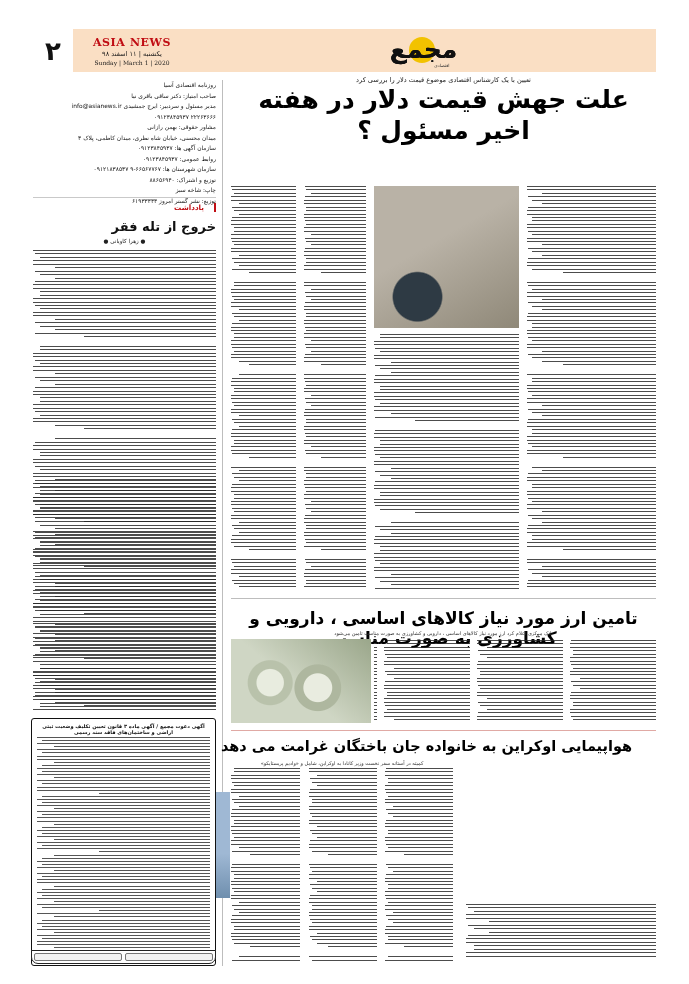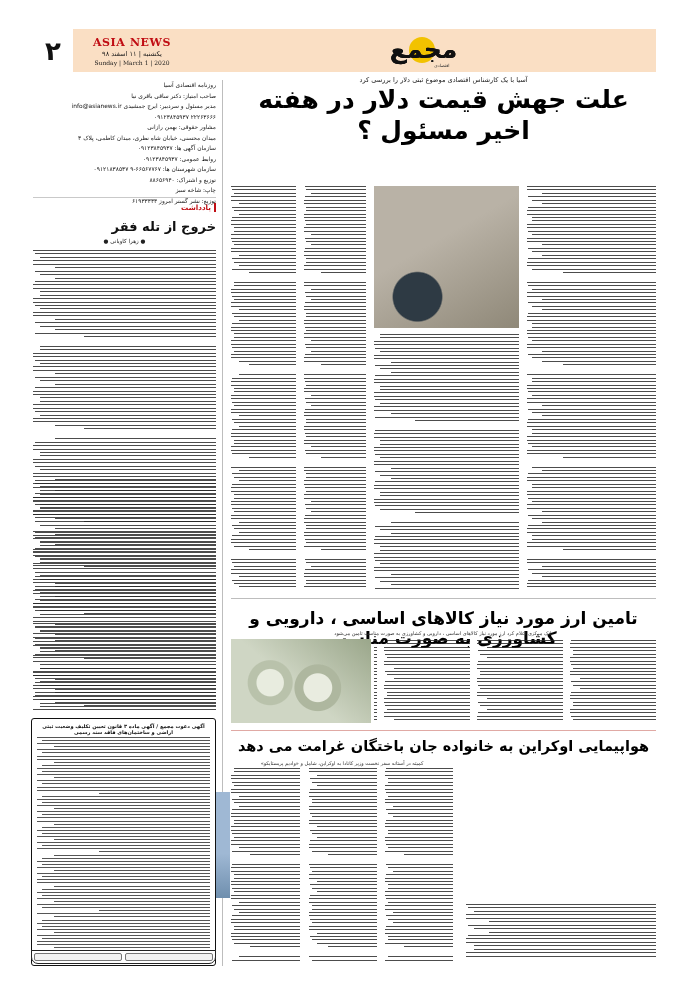--- a/index.html
+++ b/index.html
@@ -28,21 +28,21 @@
   .kicker{position:absolute;right:33px;top:76px;width:425px;text-align:center;font-size:6.6px;color:#222;}
   .lead-headline{position:absolute;right:33px;top:84px;width:425px;text-align:center;
      font-size:25px;font-weight:bold;color:#000;line-height:1.25;letter-spacing:-.5px;}
 
   
   .colophon{position:absolute;right:473px;top:80px;width:183px;text-align:left;direction:rtl;}
   .colophon div{font-size:5.9px;line-height:1.78;color:#141414;white-space:nowrap;text-align:right;}
   .col-rule{position:absolute;right:473px;top:197px;width:183px;border-top:1px solid #c9c9c9;}
 
   
-  .yadasht{position:absolute;right:473px;top:203px;width:183px;display:flex;align-items:center;gap:3px;
+  .yadasht{position:absolute;right:473px;top:203px;width:183px;display:flex;align-items:center;gap:10px;
      justify-content:flex-start;direction:rtl;}
   .yadasht .bar{width:2px;height:9px;background:#c00d13;}
   .yadasht .txt{color:#c00d13;font-size:7.2px;font-weight:bold;}
 
   .note-title{position:absolute;right:473px;top:219px;width:183px;text-align:right;
      font-size:13px;font-weight:bold;color:#111;}
   .note-author{position:absolute;right:473px;top:238px;width:183px;text-align:center;font-size:5.6px;color:#222;}
 
   
   .tcol{position:absolute;overflow:hidden;}
@@ -110,21 +110,21 @@
     </div>
     <div class="mh-band"></div>
     <div class="mh-right">
       <div class="mh-brand">ASIA NEWS</div>
       <div class="mh-date-fa">یکشنبه | ۱۱ اسفند ۹۸</div>
       <div class="mh-date-en">Sunday | March 1 | 2020</div>
     </div>
     <div class="mh-pageno">۲</div>
   </div>
 
-  <div class="kicker">آسیا با یک کارشناس اقتصادی موضوع ثبتی دلار را بررسی کرد</div>
+  <div class="kicker">تعیین با یک کارشناس اقتصادی موضوع قیمت دلار را بررسی کرد</div>
   <div class="lead-headline">علت جهش قیمت دلار در هفته اخیر مسئول ؟</div>
 
   <div class="colophon">
     <div>روزنامه اقتصادی آسیا</div>
     <div>صاحب امتیاز: دکتر ساقی باقری نیا</div>
     <div>مدیر مسئول و سردبیر: ایرج جمشیدی   info@asianews.ir</div>
     <div>۲۲۲۶۳۶۶۶          ۰۹۱۲۳۸۴۵۹۳۷</div>
     <div>مشاور حقوقی: بهمن رازانی</div>
     <div>میدان محسنی، خیابان شاه نظری، میدان کاظمی، پلاک ۳</div>
     <div>سازمان آگهی ها: ۰۹۱۲۳۸۴۵۹۳۷</div>
@@ -884,21 +884,21 @@
       <div class="ln s4"></div>
       <div class="ln s1"></div>
       <div class="ln s1"></div>
       <div class="ln s2"></div>
       <div class="ln s2"></div>
       <div class="ln s1"></div>
     </div>
 
   <div class="redrule" style="right:33px;top:730px;width:425px;"></div>
 
-  <div class="sec-head" style="right:33px;top:738px;width:425px;font-size:14.5px;">هواپیمایی اوکراین به خانواده جان باختگان غرامت می دهد</div>
+  <div class="sec-head" style="right:50px;top:738px;width:425px;font-size:14.5px;">هواپیمایی اوکراین به خانواده جان باختگان غرامت می دهد</div>
   <div class="sec-sub" style="right:236px;top:760px;width:222px;">کمیته در آستانه سفر نخست وزیر کانادا به اوکراین، شامل و «وادیم پریستایکو»</div>
 
   <div class="photo ph-plane" style="right:459px;top:792px;width:190px;height:106px;">
     <div class="plane-body"></div>
     <div class="plane-stripe"></div>
     <div class="plane-nose"></div>
     <div class="plane-eng"></div>
     <div class="plane-wing"></div>
     <div class="plane-tail"></div>
   </div>

